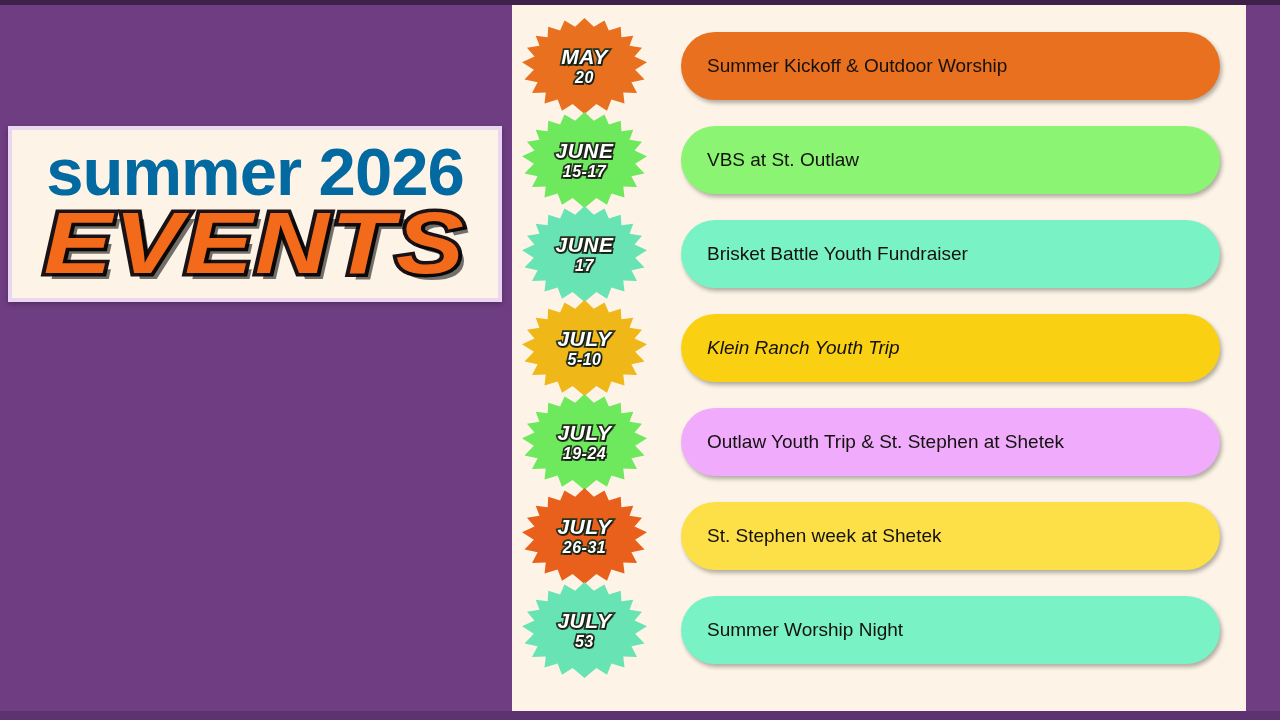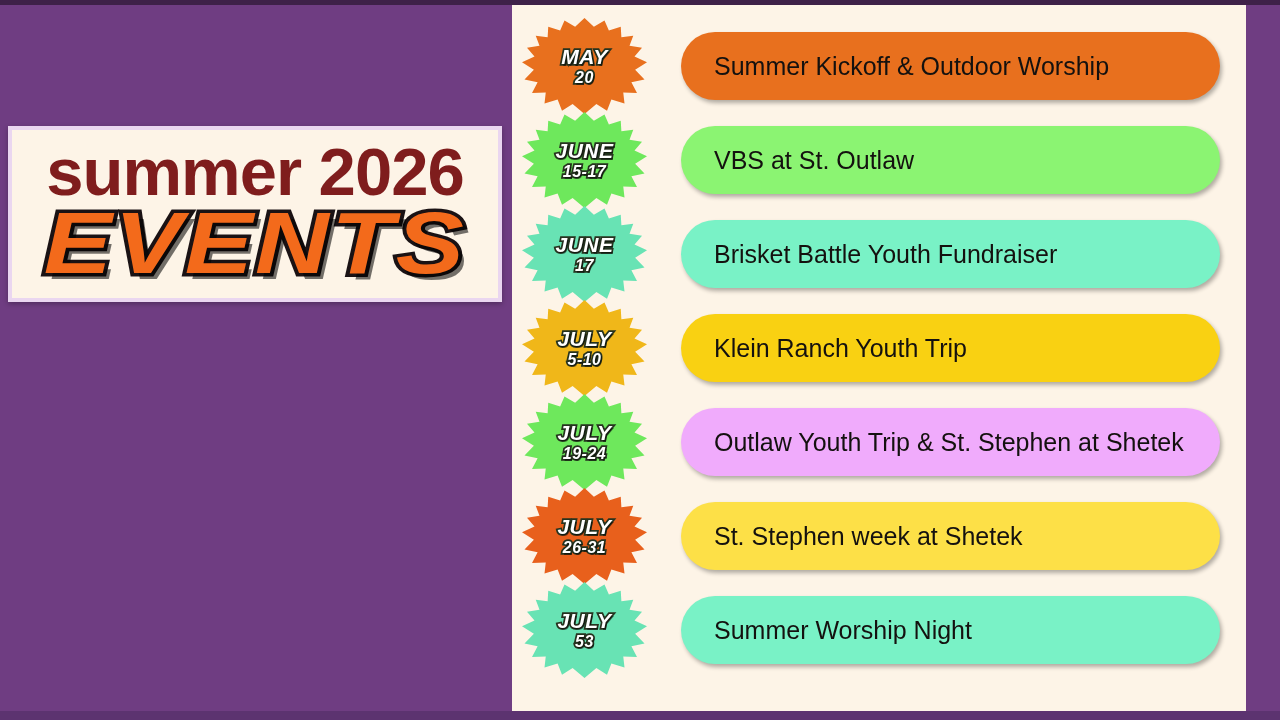--- a/index.html
+++ b/index.html
@@ -40,21 +40,21 @@
     display:flex; flex-direction:column;
     align-items:center; justify-content:flex-start;
     padding-top:8px;
   }
   #title-line1 {
     font-family:"Liberation Sans", sans-serif;
     font-weight:bold;
     font-size:67px;
     line-height:1.0;
     letter-spacing:-1px;
-    color:#7f1d1d;
+    color:#0369a1;
     white-space:nowrap;
   }
   #title-line2-wrap {
     position:relative;
     margin-top:-10px;
     height:96px;
     width:100%;
     display:flex; align-items:center; justify-content:center;
   }
   #title-line2 {
@@ -131,23 +131,23 @@
     flex:1 1 auto;
     height:68px;
     margin-left:34px;
     margin-right:12px;
     border-radius:40px;
     display:flex;
     align-items:center;
     box-shadow:2px 3px 4px rgba(0,0,0,0.30);
   }
   .pill-label {
-    padding-left:33px;
-    font-family:"Liberation Sans", sans-serif;
-    font-size:25px;
+    padding-left:26px;
+    font-family:"Liberation Sans", sans-serif;
+    font-size:19px;
     font-weight:400;
     color:#14110F;
     white-space:nowrap;
   }
 </style>
 </head>
 <body>
 
 <div id="stage">
 
@@ -189,21 +189,21 @@
           </div>
           <div class="pill" style="background: rgb(121, 242, 198);">
             <span class="pill-label">Brisket Battle Youth Fundraiser</span>
           </div>
         </div>
         <div class="row" style="top: 296px;">
           <div class="badge" style="background: rgb(240, 183, 25);">
             <div class="badge-line">JULY</div>
             <div class="badge-line small">5-10</div>
           </div>
-          <div class="pill" style="background: rgb(249, 209, 18);">
+          <div class="pill" style="background: rgb(249, 209, 18); font-style: italic;">
             <span class="pill-label">Klein Ranch Youth Trip</span>
           </div>
         </div>
         <div class="row" style="top: 390px;">
           <div class="badge" style="background: rgb(110, 232, 92);">
             <div class="badge-line">JULY</div>
             <div class="badge-line small">19-24</div>
           </div>
           <div class="pill" style="background: #f0abfc;">
             <span class="pill-label">Outlaw Youth Trip &amp; St. Stephen at Shetek</span>

